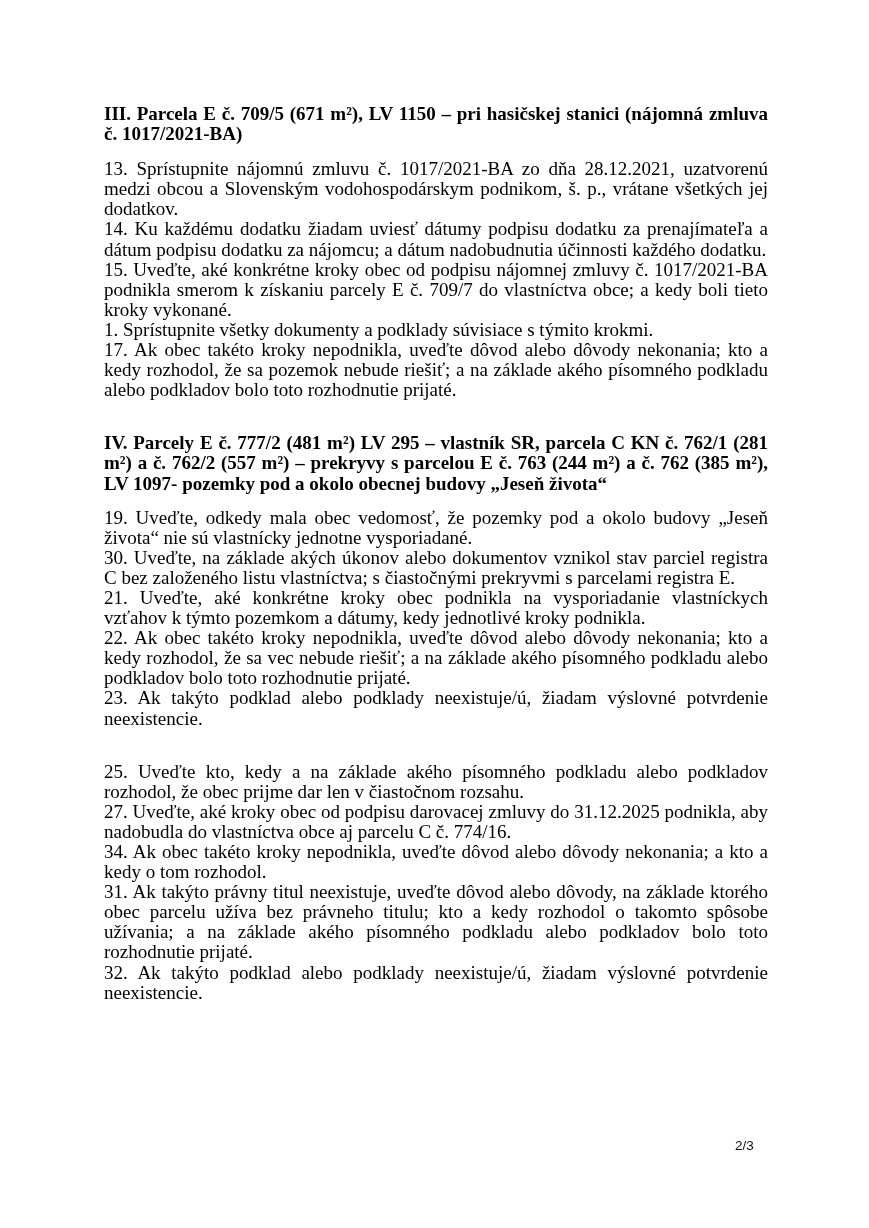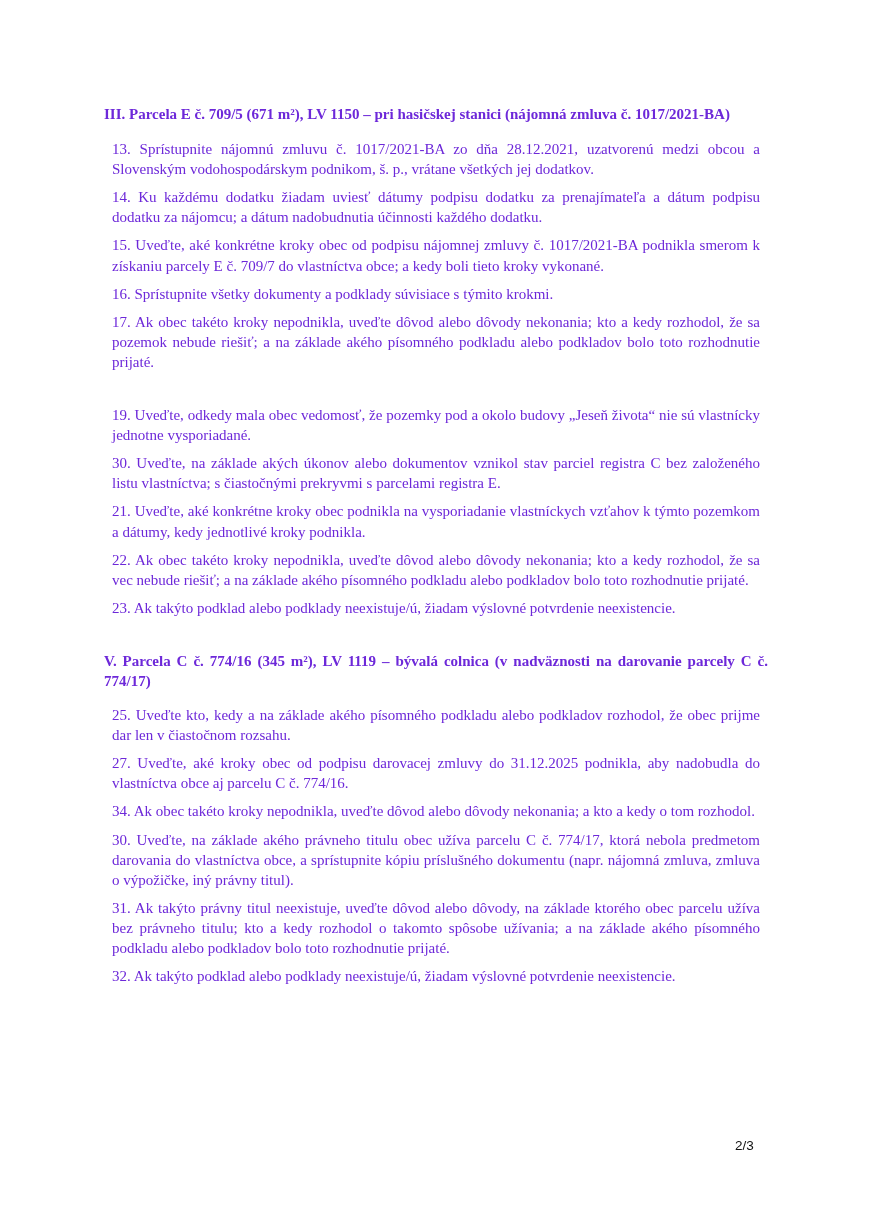--- a/index.html
+++ b/index.html
@@ -1,54 +1,53 @@
 <!DOCTYPE html>
 <html><head>
 <meta charset="utf-8">
 <style>
   html, body { margin: 0; padding: 0; background: #ffffff; }
   body { width: 869px; height: 1228px; position: relative; overflow: hidden; }
   .page {
     position: absolute; left: 104px; top: 104px; width: 664px;
-    font-family: "Liberation Serif", serif; font-size: 15px; line-height: 20.1px; color: #6d28d9;
+    font-family: "Liberation Serif", serif; font-size: 19px; line-height: 20.1px; color: #000000;
   }
   .sec-title { font-weight: bold; text-align: justify; margin: 0 0 14px 0; }
-  .item { margin: 8px; text-align: justify; font-family: Liberation Serif, serif; }
+  .item { margin: 0; text-align: justify; font-family: Liberation Serif, serif; }
   .section { margin-bottom: 33px; }
   #sec3 .sec-title { margin-bottom: 15px; }
   .page-number {
     position: absolute; left: 735px; top: 1138px;
     font-family: "Liberation Sans", sans-serif; font-size: 13.5px; color: #111111;
   }
 </style>
 </head>
 <body>
 
 <div class="page">
   <div class="section" id="sec3">
     <p class="sec-title">III. Parcela E č. 709/5 (671 m²), LV 1150 – pri hasičskej stanici (nájomná zmluva č. 1017/2021-BA)</p>
     <p class="item">13. Sprístupnite nájomnú zmluvu č. 1017/2021-BA zo dňa 28.12.2021, uzatvorenú medzi obcou a Slovenským vodohospodárskym podnikom, š. p., vrátane všetkých jej dodatkov.</p>
     <p class="item">14. Ku každému dodatku žiadam uviesť dátumy podpisu dodatku za prenajímateľa a dátum podpisu dodatku za nájomcu; a dátum nadobudnutia účinnosti každého dodatku.</p>
     <p class="item">15. Uveďte, aké konkrétne kroky obec od podpisu nájomnej zmluvy č. 1017/2021-BA podnikla smerom k získaniu parcely E č. 709/7 do vlastníctva obce; a kedy boli tieto kroky vykonané.</p>
-    <p class="item">16. Sprístupnite všetky dokumenty a podklady súvisiace s týmito krokmi.</p>
+    <p class="item">1. Sprístupnite všetky dokumenty a podklady súvisiace s týmito krokmi.</p>
     <p class="item">17. Ak obec takéto kroky nepodnikla, uveďte dôvod alebo dôvody nekonania; kto a kedy rozhodol, že sa pozemok nebude riešiť; a na základe akého písomného podkladu alebo podkladov bolo toto rozhodnutie prijaté.</p>
   </div>
 
   <div class="section">
+    <p class="sec-title">IV. Parcely E č. 777/2 (481 m²) LV 295 – vlastník SR, parcela C KN č. 762/1 (281 m²) a č. 762/2 (557 m²) – prekryvy s parcelou E č. 763 (244 m²) a č. 762 (385 m²), LV 1097- pozemky pod a okolo obecnej budovy „Jeseň života“</p>
     <p class="item">19. Uveďte, odkedy mala obec vedomosť, že pozemky pod a okolo budovy „Jeseň života“ nie sú vlastnícky jednotne vysporiadané.</p>
     <p class="item">30. Uveďte, na základe akých úkonov alebo dokumentov vznikol stav parciel registra C bez založeného listu vlastníctva; s čiastočnými prekryvmi s parcelami registra E.</p>
     <p class="item">21. Uveďte, aké konkrétne kroky obec podnikla na vysporiadanie vlastníckych vzťahov k týmto pozemkom a dátumy, kedy jednotlivé kroky podnikla.</p>
     <p class="item">22. Ak obec takéto kroky nepodnikla, uveďte dôvod alebo dôvody nekonania; kto a kedy rozhodol, že sa vec nebude riešiť; a na základe akého písomného podkladu alebo podkladov bolo toto rozhodnutie prijaté.</p>
     <p class="item">23. Ak takýto podklad alebo podklady neexistuje/ú, žiadam výslovné potvrdenie neexistencie.</p>
   </div>
 
   <div class="section">
-    <p class="sec-title">V. Parcela C č. 774/16 (345 m²), LV 1119 – bývalá colnica (v nadväznosti na darovanie parcely C č. 774/17)</p>
     <p class="item">25. Uveďte kto, kedy a na základe akého písomného podkladu alebo podkladov rozhodol, že obec prijme dar len v čiastočnom rozsahu.</p>
     <p class="item">27. Uveďte, aké kroky obec od podpisu darovacej zmluvy do 31.12.2025 podnikla, aby nadobudla do vlastníctva obce aj parcelu C č. 774/16.</p>
     <p class="item">34. Ak obec takéto kroky nepodnikla, uveďte dôvod alebo dôvody nekonania; a kto a kedy o tom rozhodol.</p>
-    <p class="item">30. Uveďte, na základe akého právneho titulu obec užíva parcelu C č. 774/17, ktorá nebola predmetom darovania do vlastníctva obce, a sprístupnite kópiu príslušného dokumentu (napr. nájomná zmluva, zmluva o výpožičke, iný právny titul).</p>
     <p class="item">31. Ak takýto právny titul neexistuje, uveďte dôvod alebo dôvody, na základe ktorého obec parcelu užíva bez právneho titulu; kto a kedy rozhodol o takomto spôsobe užívania; a na základe akého písomného podkladu alebo podkladov bolo toto rozhodnutie prijaté.</p>
     <p class="item">32. Ak takýto podklad alebo podklady neexistuje/ú, žiadam výslovné potvrdenie neexistencie.</p>
   </div>
 </div>
 
 <div class="page-number">2/3</div>
 
 </body></html>

